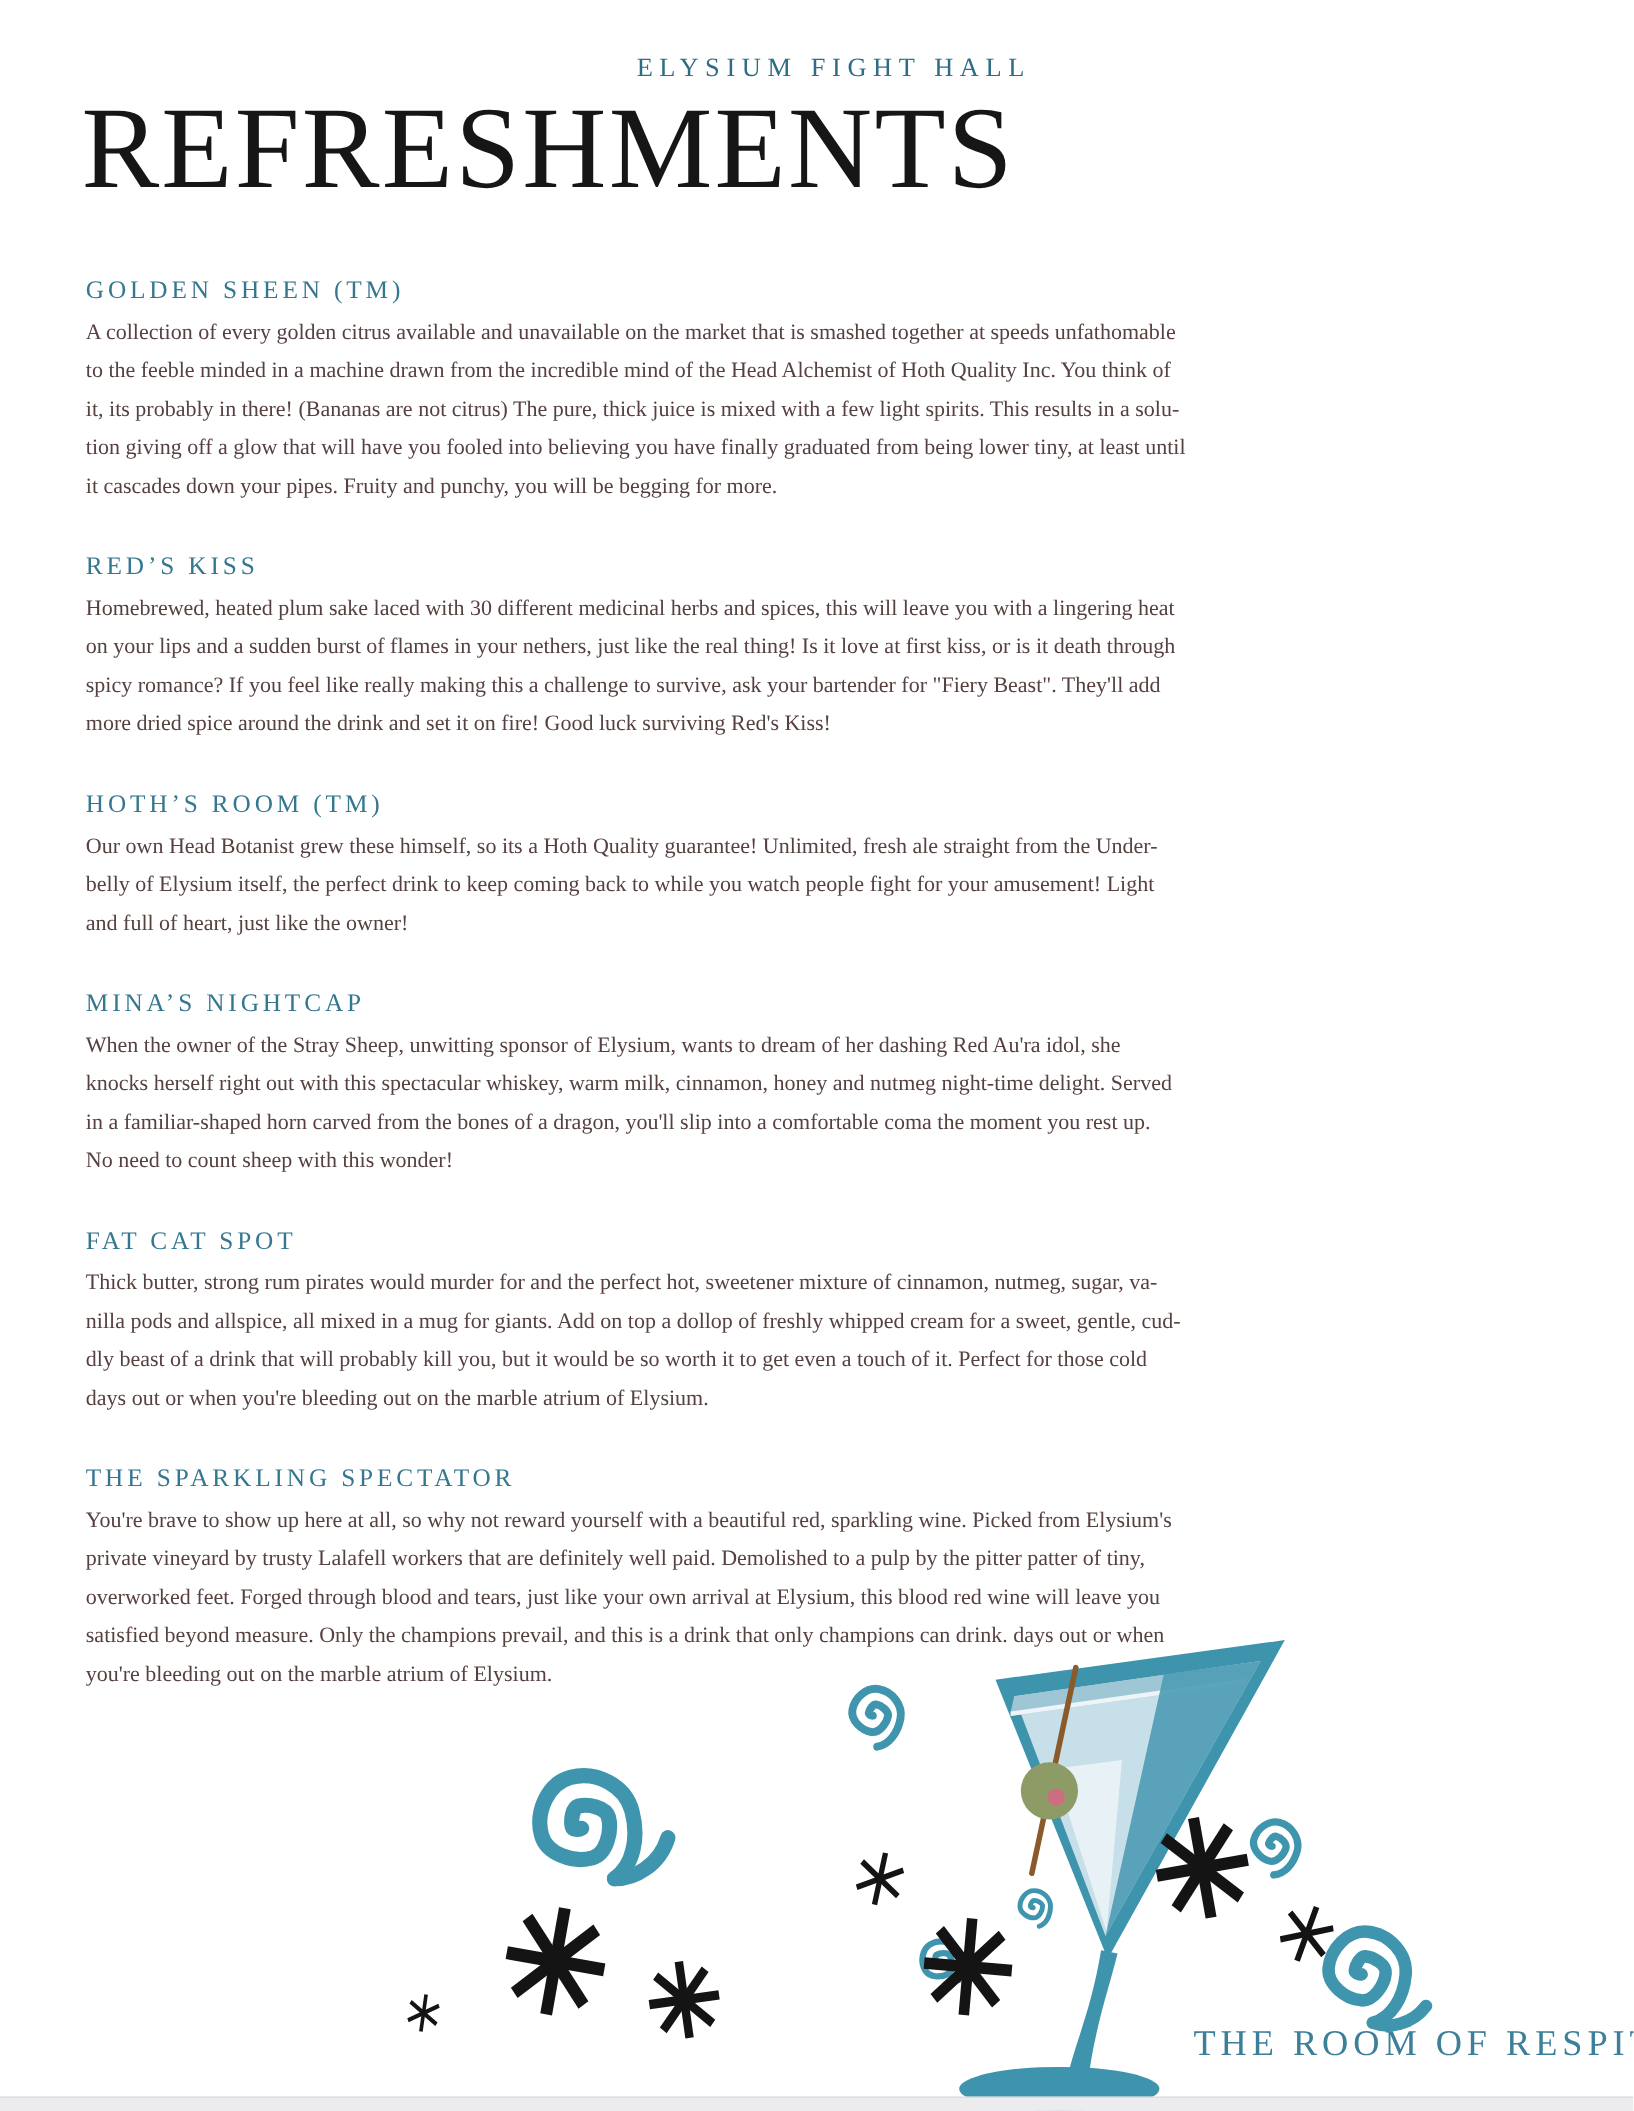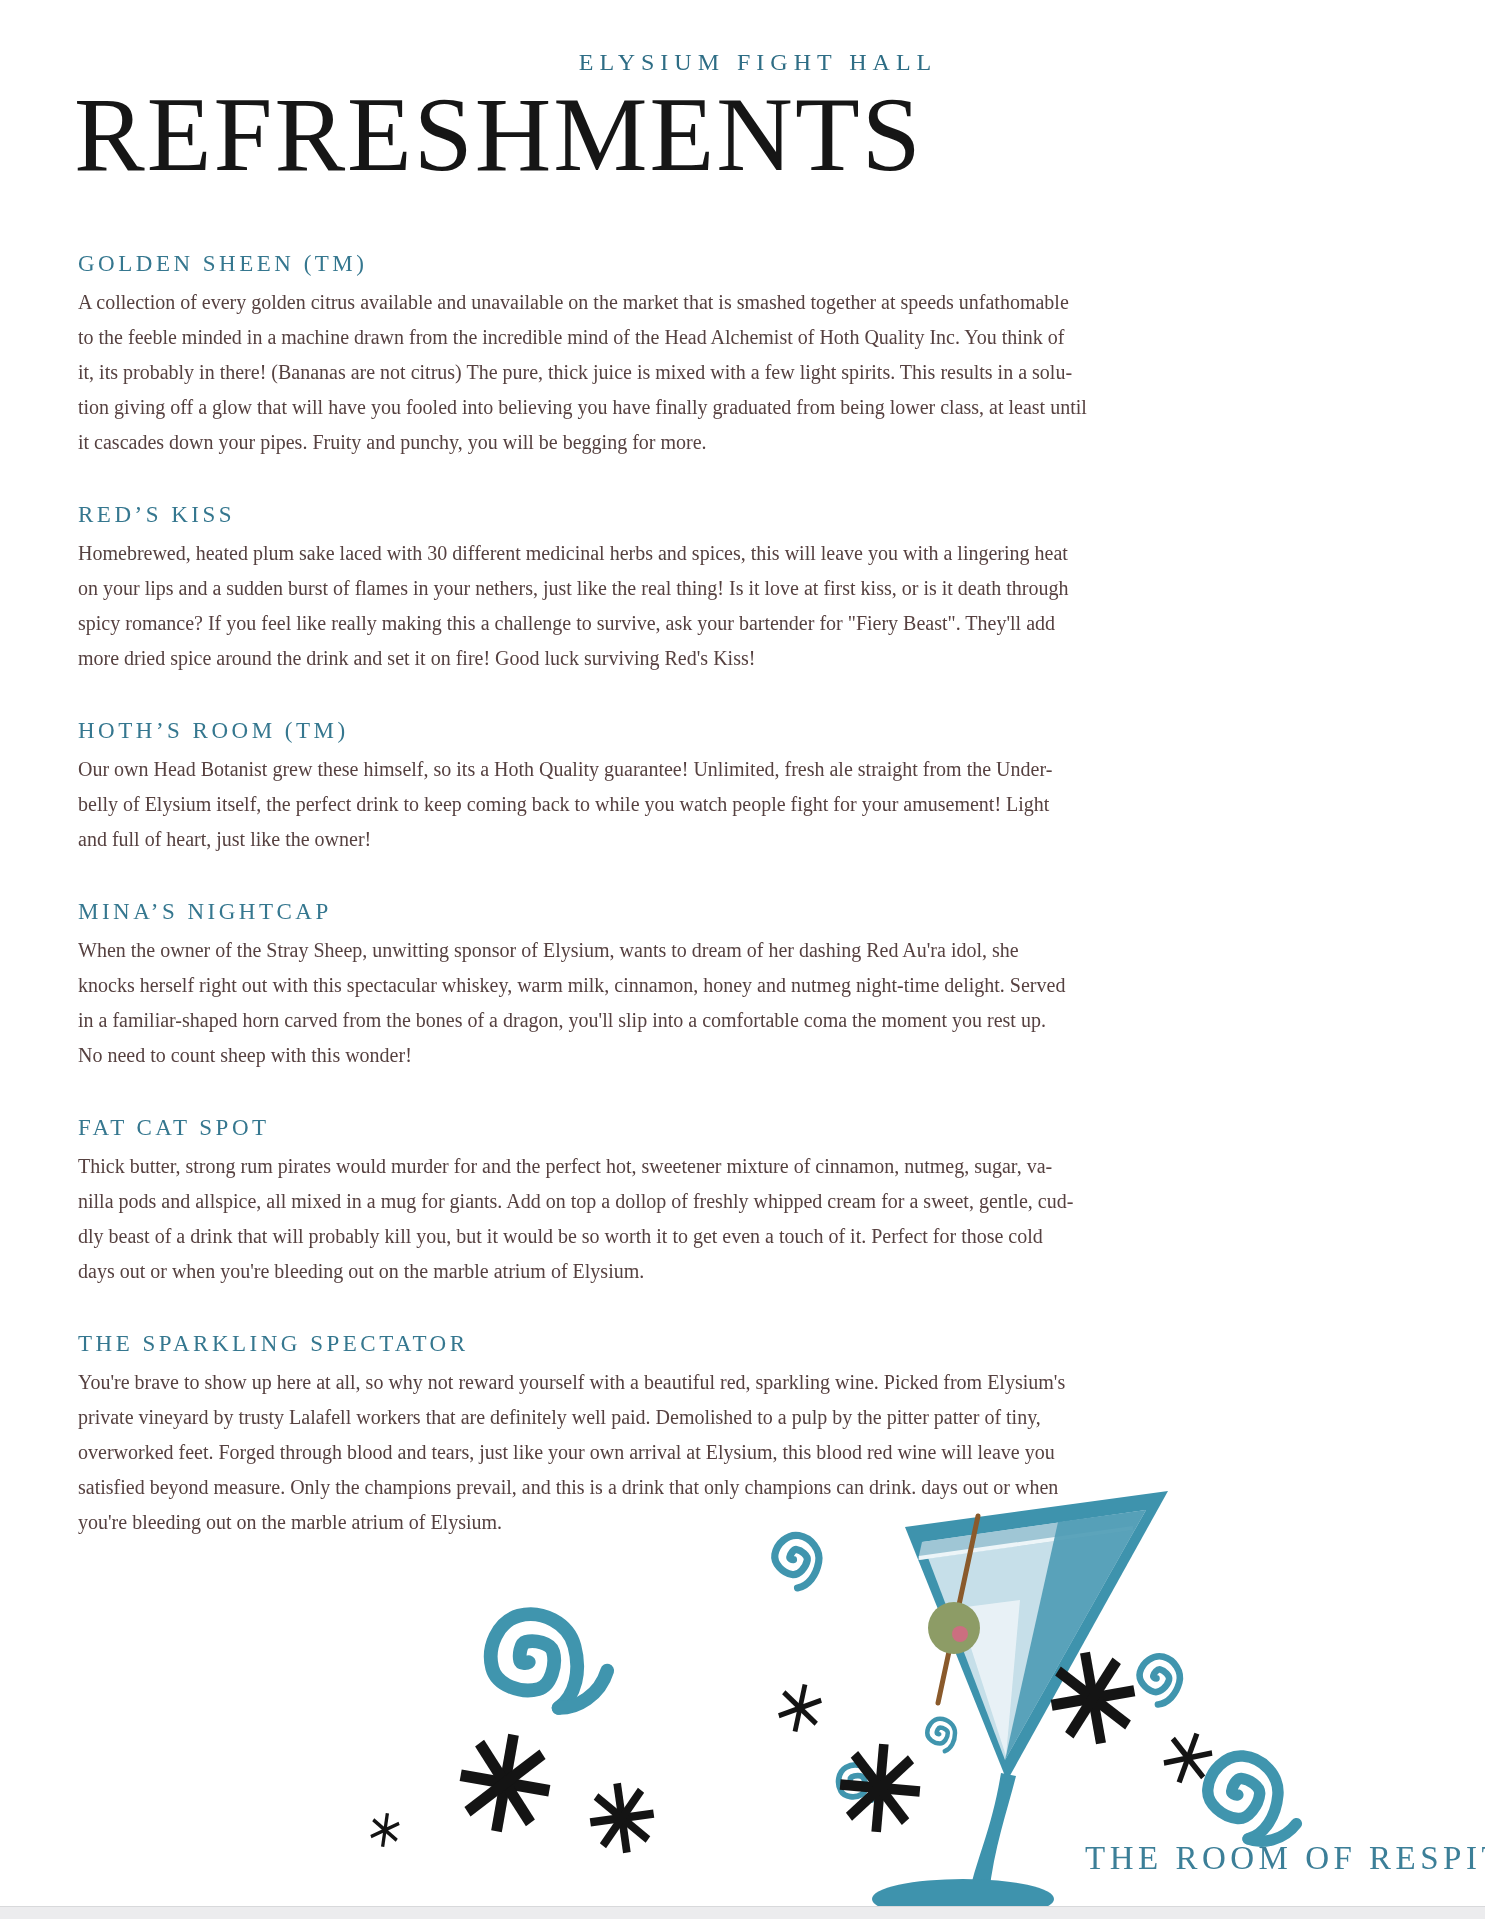--- a/index.html
+++ b/index.html
@@ -45,21 +45,21 @@
 
 <div class="content">
   <div class="eyebrow">ELYSIUM FIGHT HALL</div>
   <h1 class="title">REFRESHMENTS</h1>
   <main id="menu-sections">
       <section class="menu-section">
         <h2>GOLDEN SHEEN (TM)</h2>
         <div class="bodyline">A collection of every golden citrus available and unavailable on the market that is smashed together at speeds unfathomable</div>
         <div class="bodyline">to the feeble minded in a machine drawn from the incredible mind of the Head Alchemist of Hoth Quality Inc. You think of</div>
         <div class="bodyline">it, its probably in there! (Bananas are not citrus) The pure, thick juice is mixed with a few light spirits. This results in a solu-</div>
-        <div class="bodyline">tion giving off a glow that will have you fooled into believing you have finally graduated from being lower class, at least until</div>
+        <div class="bodyline">tion giving off a glow that will have you fooled into believing you have finally graduated from being lower tiny, at least until</div>
         <div class="bodyline">it cascades down your pipes. Fruity and punchy, you will be begging for more.</div>
       </section>
       <section class="menu-section">
         <h2>RED’S KISS</h2>
         <div class="bodyline">Homebrewed, heated plum sake laced with 30 different medicinal herbs and spices, this will leave you with a lingering heat</div>
         <div class="bodyline">on your lips and a sudden burst of flames in your nethers, just like the real thing! Is it love at first kiss, or is it death through</div>
         <div class="bodyline">spicy romance? If you feel like really making this a challenge to survive, ask your bartender for "Fiery Beast". They'll add</div>
         <div class="bodyline">more dried spice around the drink and set it on fire! Good luck surviving Red's Kiss!</div>
       </section>
       <section class="menu-section">

